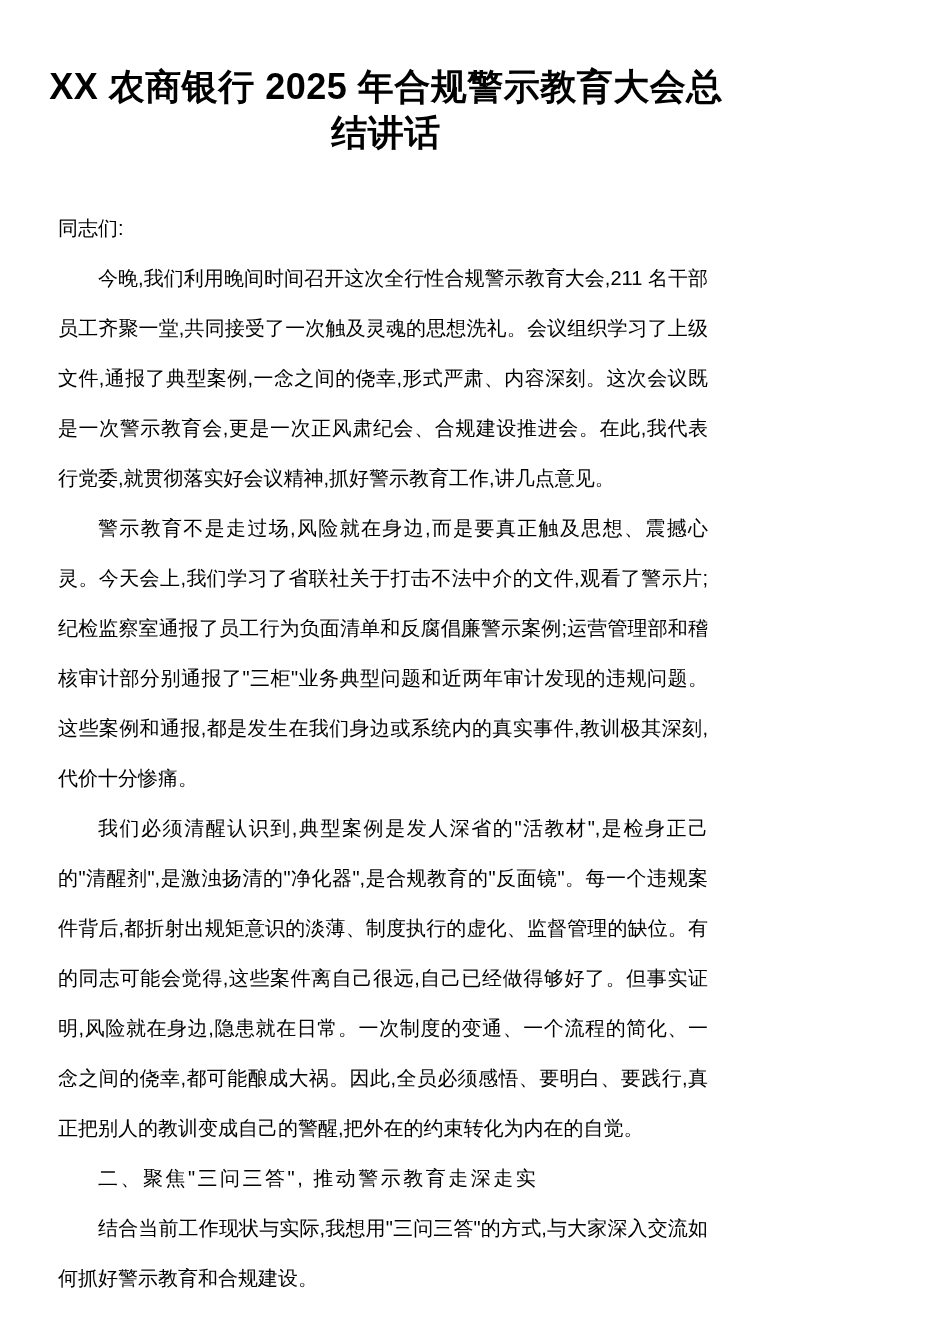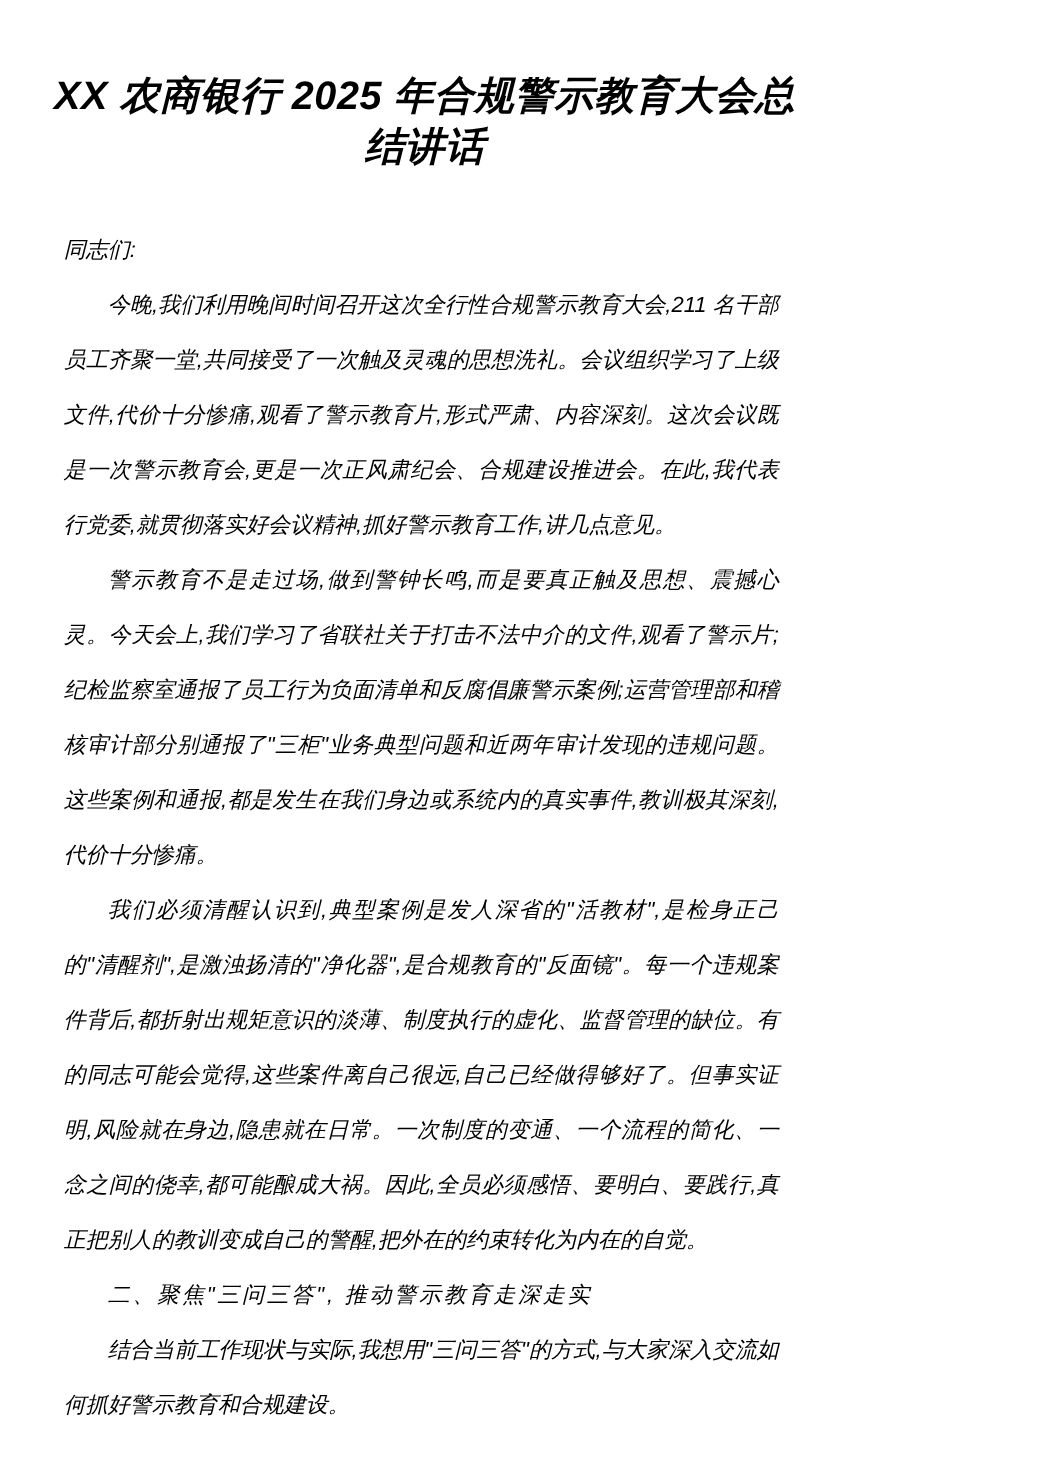--- a/index.html
+++ b/index.html
@@ -9,21 +9,20 @@
   }
   .page {
     position: relative;
     width: 772px;
     height: 1344px;
     background: #ffffff;
     overflow: hidden;
     font-family: "Liberation Sans", sans-serif;
     color: #000000;
     box-sizing: border-box;
-    font-style: italic;
   }
   .doc-title {
     margin: 64px 48px 0 48px;
     text-align: center;
     font-size: 36px;
     line-height: 46px;
     font-weight: 700;
     letter-spacing: 0.5px;
   }
   .doc-content {
@@ -47,24 +46,24 @@
 </style>
 </head>
 <body>
 
 <div class="page">
   <h1 class="doc-title">XX 农商银行 2025 年合规警示教育大会总结讲话</h1>
 
   <div class="doc-content">
     <p class="salutation">同志们:</p>
 
-    <p class="body-paragraph">今晚,我们利用晚间时间召开这次全行性合规警示教育大会,211 名干部员工齐聚一堂,共同接受了一次触及灵魂的思想洗礼。会议组织学习了上级文件,代价十分惨痛,观看了警示教育片,形式严肃、内容深刻。这次会议既是一次警示教育会,更是一次正风肃纪会、合规建设推进会。在此,我代表行党委,就贯彻落实好会议精神,抓好警示教育工作,讲几点意见。</p>
+    <p class="body-paragraph">今晚,我们利用晚间时间召开这次全行性合规警示教育大会,211 名干部员工齐聚一堂,共同接受了一次触及灵魂的思想洗礼。会议组织学习了上级文件,通报了典型案例,一念之间的侥幸,形式严肃、内容深刻。这次会议既是一次警示教育会,更是一次正风肃纪会、合规建设推进会。在此,我代表行党委,就贯彻落实好会议精神,抓好警示教育工作,讲几点意见。</p>
 
 
-    <p class="body-paragraph">警示教育不是走过场,做到警钟长鸣,而是要真正触及思想、震撼心灵。今天会上,我们学习了省联社关于打击不法中介的文件,观看了警示片;纪检监察室通报了员工行为负面清单和反腐倡廉警示案例;运营管理部和稽核审计部分别通报了"三柜"业务典型问题和近两年审计发现的违规问题。这些案例和通报,都是发生在我们身边或系统内的真实事件,教训极其深刻,代价十分惨痛。</p>
+    <p class="body-paragraph">警示教育不是走过场,风险就在身边,而是要真正触及思想、震撼心灵。今天会上,我们学习了省联社关于打击不法中介的文件,观看了警示片;纪检监察室通报了员工行为负面清单和反腐倡廉警示案例;运营管理部和稽核审计部分别通报了"三柜"业务典型问题和近两年审计发现的违规问题。这些案例和通报,都是发生在我们身边或系统内的真实事件,教训极其深刻,代价十分惨痛。</p>
 
     <p class="body-paragraph">我们必须清醒认识到,典型案例是发人深省的"活教材",是检身正己的"清醒剂",是激浊扬清的"净化器",是合规教育的"反面镜"。每一个违规案件背后,都折射出规矩意识的淡薄、制度执行的虚化、监督管理的缺位。有的同志可能会觉得,这些案件离自己很远,自己已经做得够好了。但事实证明,风险就在身边,隐患就在日常。一次制度的变通、一个流程的简化、一念之间的侥幸,都可能酿成大祸。因此,全员必须感悟、要明白、要践行,真正把别人的教训变成自己的警醒,把外在的约束转化为内在的自觉。</p>
 
     <p class="heading">二、聚焦"三问三答", 推动警示教育走深走实</p>
 
     <p class="body-paragraph">结合当前工作现状与实际,我想用"三问三答"的方式,与大家深入交流如何抓好警示教育和合规建设。</p>
   </div>
 </div>
 
 </body></html>

